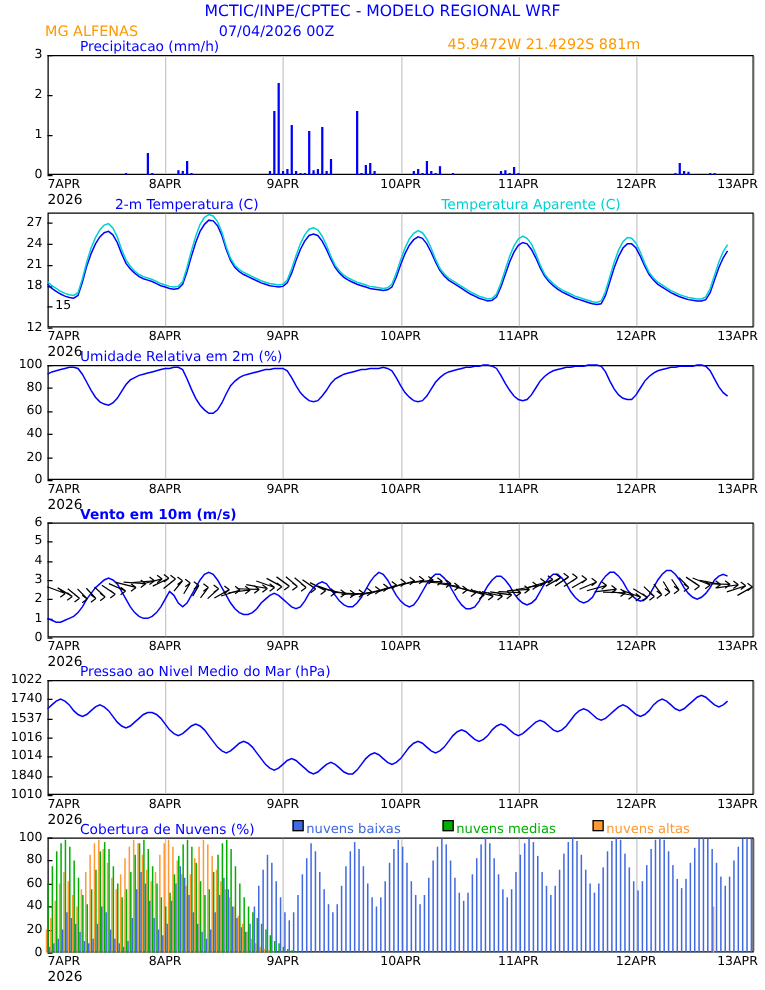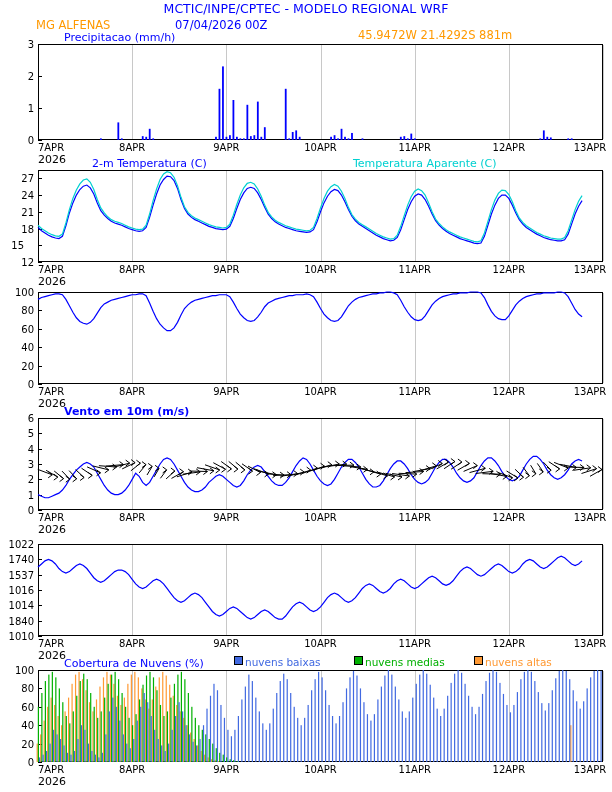--- a/index.html
+++ b/index.html
@@ -112,21 +112,21 @@
       <div class="plotbox" style="width: 565px; height: 92px;"></div>
       <div class="grid-v" style="left: 94.1667px; top: 1px; height: 90px;"></div>
       <div class="grid-v" style="left: 188.333px; top: 1px; height: 90px;"></div>
       <div class="grid-v" style="left: 282.5px; top: 1px; height: 90px;"></div>
       <div class="grid-v" style="left: 376.667px; top: 1px; height: 90px;"></div>
       <div class="grid-v" style="left: 470.833px; top: 1px; height: 90px;"></div>
       <div class="grid-v" style="left: 565px; top: 1px; height: 90px;"></div>
       <div class="ytick" style="top: 92px;"></div>
       <div class="ylab" style="top: 92px; right: 569px;">12</div>
       <div class="ytick" style="top: 75.2727px;"></div>
-      <div class="ylab" style="top: 75.2727px; right: 579px;">15</div>
+      <div class="ylab" style="top: 75.2727px; right: 546px;">15</div>
       <div class="ytick" style="top: 58.5455px;"></div>
       <div class="ylab" style="top: 58.5455px; right: 569px;">18</div>
       <div class="ytick" style="top: 41.8182px;"></div>
       <div class="ylab" style="top: 41.8182px; right: 569px;">21</div>
       <div class="ytick" style="top: 25.0909px;"></div>
       <div class="ylab" style="top: 25.0909px; right: 569px;">24</div>
       <div class="ytick" style="top: 8.36364px;"></div>
       <div class="ylab" style="top: 8.36364px; right: 569px;">27</div>
       <div class="xlab" style="left: 13px; top: 94px;">7APR</div>
       <div class="xlab" style="left: 94.1667px; top: 94px;">8APR</div>
@@ -164,20 +164,21 @@
       <div class="ytick" style="top: 0px;"></div>
       <div class="ylab" style="top: 0px; right: 569px;">100</div>
       <div class="xlab" style="left: 13px; top: 94px;">7APR</div>
       <div class="xlab" style="left: 94.1667px; top: 94px;">8APR</div>
       <div class="xlab" style="left: 188.333px; top: 94px;">9APR</div>
       <div class="xlab" style="left: 282.5px; top: 94px;">10APR</div>
       <div class="xlab" style="left: 376.667px; top: 94px;">11APR</div>
       <div class="xlab" style="left: 470.833px; top: 94px;">12APR</div>
       <div class="xlab" style="left: 552px; top: 94px;">13APR</div>
       <div class="yearlab" style="left: 0px; top: 105px;">2026</div>
+      <div class="ptitle" style="left: 26px; top: -13px;">Umidade Relativa em 2m (%)</div>
       <svg width="565" height="92">
         <path d="M0.00 7.36 L3.49 5.52 L6.98 4.60 L10.46 3.68 L13.95 2.76 L17.44 1.84 L20.93 1.84 L24.41 2.76 L27.90 7.36 L31.39 13.80 L34.88 20.24 L38.36 25.76 L41.85 29.44 L45.34 31.28 L48.83 32.20 L52.31 30.36 L55.80 26.68 L59.29 21.16 L62.78 15.64 L66.27 11.96 L69.75 10.12 L73.24 8.28 L76.73 7.36 L80.22 6.44 L83.70 5.52 L87.19 4.60 L90.68 3.68 L94.17 2.76 L97.65 2.76 L101.14 1.84 L104.63 1.84 L108.12 3.68 L111.60 11.04 L115.09 19.32 L118.58 26.68 L122.07 32.20 L125.56 35.88 L129.04 38.64 L132.53 38.64 L136.02 35.88 L139.51 30.36 L142.99 23.00 L146.48 16.56 L149.97 12.88 L153.46 10.12 L156.94 8.28 L160.43 7.36 L163.92 6.44 L167.41 5.52 L170.90 4.60 L174.38 3.68 L177.87 3.68 L181.36 2.76 L184.85 2.76 L188.33 2.76 L191.82 4.60 L195.31 10.12 L198.80 16.56 L202.28 22.08 L205.77 25.76 L209.26 28.52 L212.75 29.44 L216.23 28.52 L219.72 24.84 L223.21 20.24 L226.70 14.72 L230.19 11.04 L233.67 9.20 L237.16 7.36 L240.65 6.44 L244.14 5.52 L247.62 4.60 L251.11 3.68 L254.60 3.68 L258.09 2.76 L261.57 2.76 L265.06 2.76 L268.55 1.84 L272.04 2.76 L275.52 4.60 L279.01 10.12 L282.50 16.56 L285.99 22.08 L289.48 25.76 L292.96 28.52 L296.45 29.44 L299.94 28.52 L303.43 24.84 L306.91 19.32 L310.40 13.80 L313.89 10.12 L317.38 7.36 L320.86 5.52 L324.35 4.60 L327.84 3.68 L331.33 2.76 L334.81 1.84 L338.30 1.84 L341.79 0.92 L345.28 0.92 L348.77 0.00 L352.25 0.00 L355.74 0.92 L359.23 2.76 L362.72 8.28 L366.20 14.72 L369.69 20.24 L373.18 24.84 L376.67 27.60 L380.15 28.52 L383.64 27.60 L387.13 23.92 L390.62 18.40 L394.10 12.88 L397.59 9.20 L401.08 6.44 L404.57 4.60 L408.06 3.68 L411.54 2.76 L415.03 1.84 L418.52 1.84 L422.01 0.92 L425.49 0.92 L428.98 0.92 L432.47 0.00 L435.96 0.00 L439.44 0.00 L442.93 0.92 L446.42 5.52 L449.91 12.88 L453.40 19.32 L456.88 23.92 L460.37 26.68 L463.86 27.60 L467.35 27.60 L470.83 23.92 L474.32 18.40 L477.81 12.88 L481.30 9.20 L484.78 6.44 L488.27 4.60 L491.76 3.68 L495.25 2.76 L498.73 1.84 L502.22 1.84 L505.71 0.92 L509.20 0.92 L512.69 0.92 L516.17 0.92 L519.66 0.00 L523.15 0.00 L526.64 0.92 L530.12 4.60 L533.61 11.04 L537.10 17.48 L540.59 22.08 L544.07 24.84 " fill="none" stroke="#0000ff" stroke-width="1.2"></path>
       </svg>
     </div>
     <div class="panel" style="top: 418px; width: 565px; height: 118px;">
       <div class="plotbox" style="width: 565px; height: 92px;"></div>
       <div class="grid-v" style="left: 94.1667px; top: 1px; height: 90px;"></div>
       <div class="grid-v" style="left: 188.333px; top: 1px; height: 90px;"></div>
       <div class="grid-v" style="left: 282.5px; top: 1px; height: 90px;"></div>
       <div class="grid-v" style="left: 376.667px; top: 1px; height: 90px;"></div>
@@ -315,20 +316,21 @@
       <div class="ytick" style="top: 0px;"></div>
       <div class="ylab" style="top: 0px; right: 569px;">1022</div>
       <div class="xlab" style="left: 13px; top: 94px;">7APR</div>
       <div class="xlab" style="left: 94.1667px; top: 94px;">8APR</div>
       <div class="xlab" style="left: 188.333px; top: 94px;">9APR</div>
       <div class="xlab" style="left: 282.5px; top: 94px;">10APR</div>
       <div class="xlab" style="left: 376.667px; top: 94px;">11APR</div>
       <div class="xlab" style="left: 470.833px; top: 94px;">12APR</div>
       <div class="xlab" style="left: 552px; top: 94px;">13APR</div>
       <div class="yearlab" style="left: 0px; top: 105px;">2026</div>
+      <div class="ptitle" style="left: 26px; top: -13px;">Pressao ao Nivel Medio do Mar (hPa)</div>
       <svg width="565" height="92">
         <path d="M0.00 23.00 L3.49 19.93 L6.98 16.87 L10.46 15.33 L13.95 16.87 L17.44 19.93 L20.93 24.53 L24.41 27.60 L27.90 29.13 L31.39 27.60 L34.88 24.53 L38.36 21.47 L41.85 19.93 L45.34 21.47 L48.83 24.53 L52.31 29.13 L55.80 33.73 L59.29 36.80 L62.78 38.33 L66.27 36.80 L69.75 33.73 L73.24 30.67 L76.73 27.60 L80.22 26.07 L83.70 26.07 L87.19 27.60 L90.68 30.67 L94.17 35.27 L97.65 39.87 L101.14 42.93 L104.63 44.47 L108.12 42.93 L111.60 39.87 L115.09 36.80 L118.58 35.27 L122.07 36.80 L125.56 39.87 L129.04 44.47 L132.53 49.07 L136.02 53.67 L139.51 56.73 L142.99 58.27 L146.48 56.73 L149.97 53.67 L153.46 50.60 L156.94 49.07 L160.43 50.60 L163.92 53.67 L167.41 58.27 L170.90 62.87 L174.38 67.47 L177.87 70.53 L181.36 72.07 L184.85 70.53 L188.33 67.47 L191.82 64.40 L195.31 62.87 L198.80 64.40 L202.28 67.47 L205.77 70.53 L209.26 73.60 L212.75 75.13 L216.23 73.60 L219.72 70.53 L223.21 67.47 L226.70 65.93 L230.19 67.47 L233.67 70.53 L237.16 73.60 L240.65 75.13 L244.14 75.13 L247.62 72.07 L251.11 67.47 L254.60 62.87 L258.09 59.80 L261.57 58.27 L265.06 59.80 L268.55 62.87 L272.04 65.93 L275.52 67.47 L279.01 65.93 L282.50 62.87 L285.99 58.27 L289.48 53.67 L292.96 50.60 L296.45 49.07 L299.94 50.60 L303.43 53.67 L306.91 56.73 L310.40 58.27 L313.89 56.73 L317.38 53.67 L320.86 49.07 L324.35 44.47 L327.84 41.40 L331.33 39.87 L334.81 41.40 L338.30 44.47 L341.79 47.53 L345.28 49.07 L348.77 47.53 L352.25 44.47 L355.74 39.87 L359.23 36.80 L362.72 35.27 L366.20 36.80 L369.69 39.87 L373.18 42.93 L376.67 44.47 L380.15 42.93 L383.64 39.87 L387.13 36.80 L390.62 33.73 L394.10 32.20 L397.59 33.73 L401.08 36.80 L404.57 39.87 L408.06 41.40 L411.54 39.87 L415.03 36.80 L418.52 32.20 L422.01 27.60 L425.49 24.53 L428.98 23.00 L432.47 24.53 L435.96 27.60 L439.44 30.67 L442.93 32.20 L446.42 30.67 L449.91 27.60 L453.40 24.53 L456.88 21.47 L460.37 19.93 L463.86 21.47 L467.35 24.53 L470.83 27.60 L474.32 29.13 L477.81 27.60 L481.30 24.53 L484.78 19.93 L488.27 16.87 L491.76 15.33 L495.25 16.87 L498.73 19.93 L502.22 23.00 L505.71 24.53 L509.20 23.00 L512.69 19.93 L516.17 16.87 L519.66 13.80 L523.15 12.27 L526.64 13.80 L530.12 16.87 L533.61 19.93 L537.10 21.47 L540.59 19.93 L544.07 16.87 " fill="none" stroke="#0000ff" stroke-width="1.2"></path>
       </svg>
     </div>
     <div class="panel" style="top: 670px; width: 565px; height: 118px;">
       <div class="plotbox" style="width: 565px; height: 92px;"></div>
       <div class="grid-v" style="left: 94.1667px; top: 1px; height: 90px;"></div>
       <div class="grid-v" style="left: 188.333px; top: 1px; height: 90px;"></div>
       <div class="grid-v" style="left: 282.5px; top: 1px; height: 90px;"></div>
       <div class="grid-v" style="left: 376.667px; top: 1px; height: 90px;"></div>

